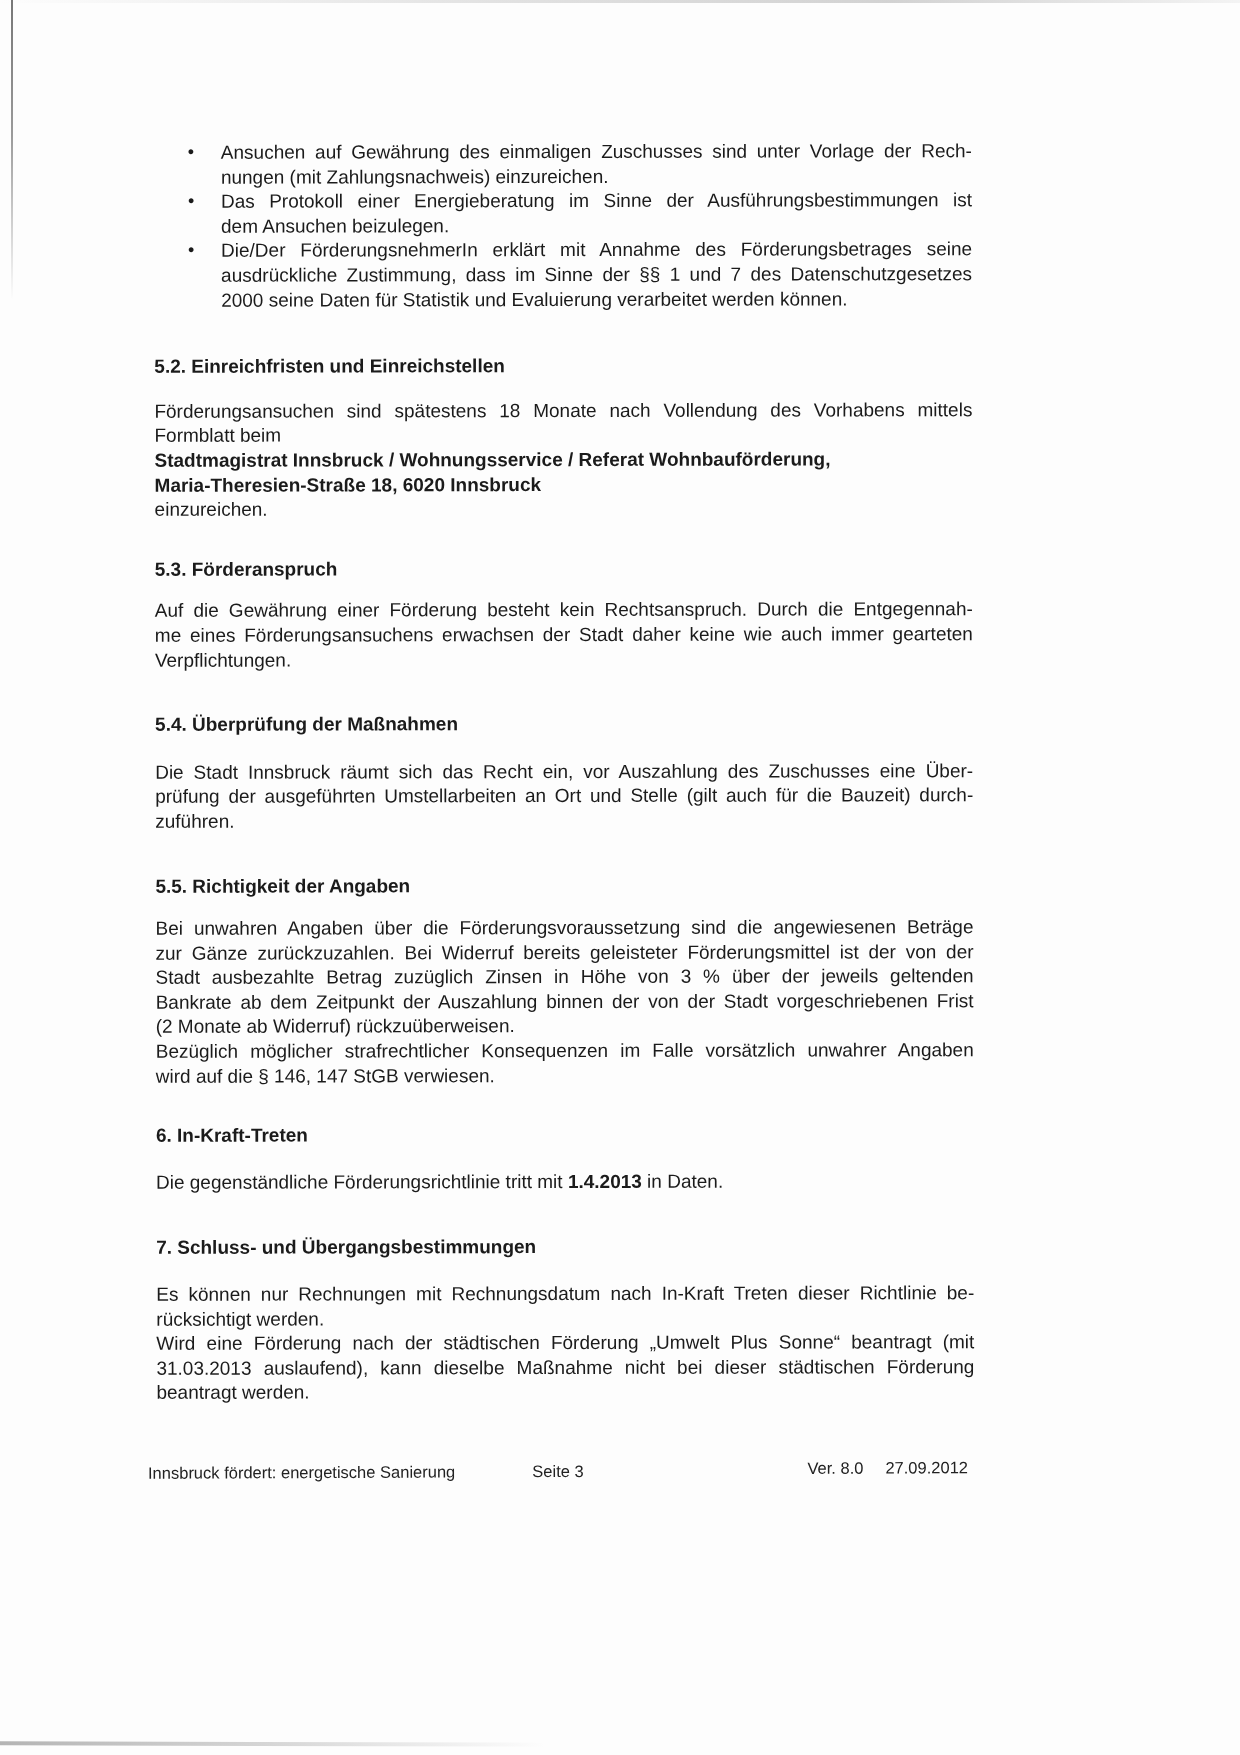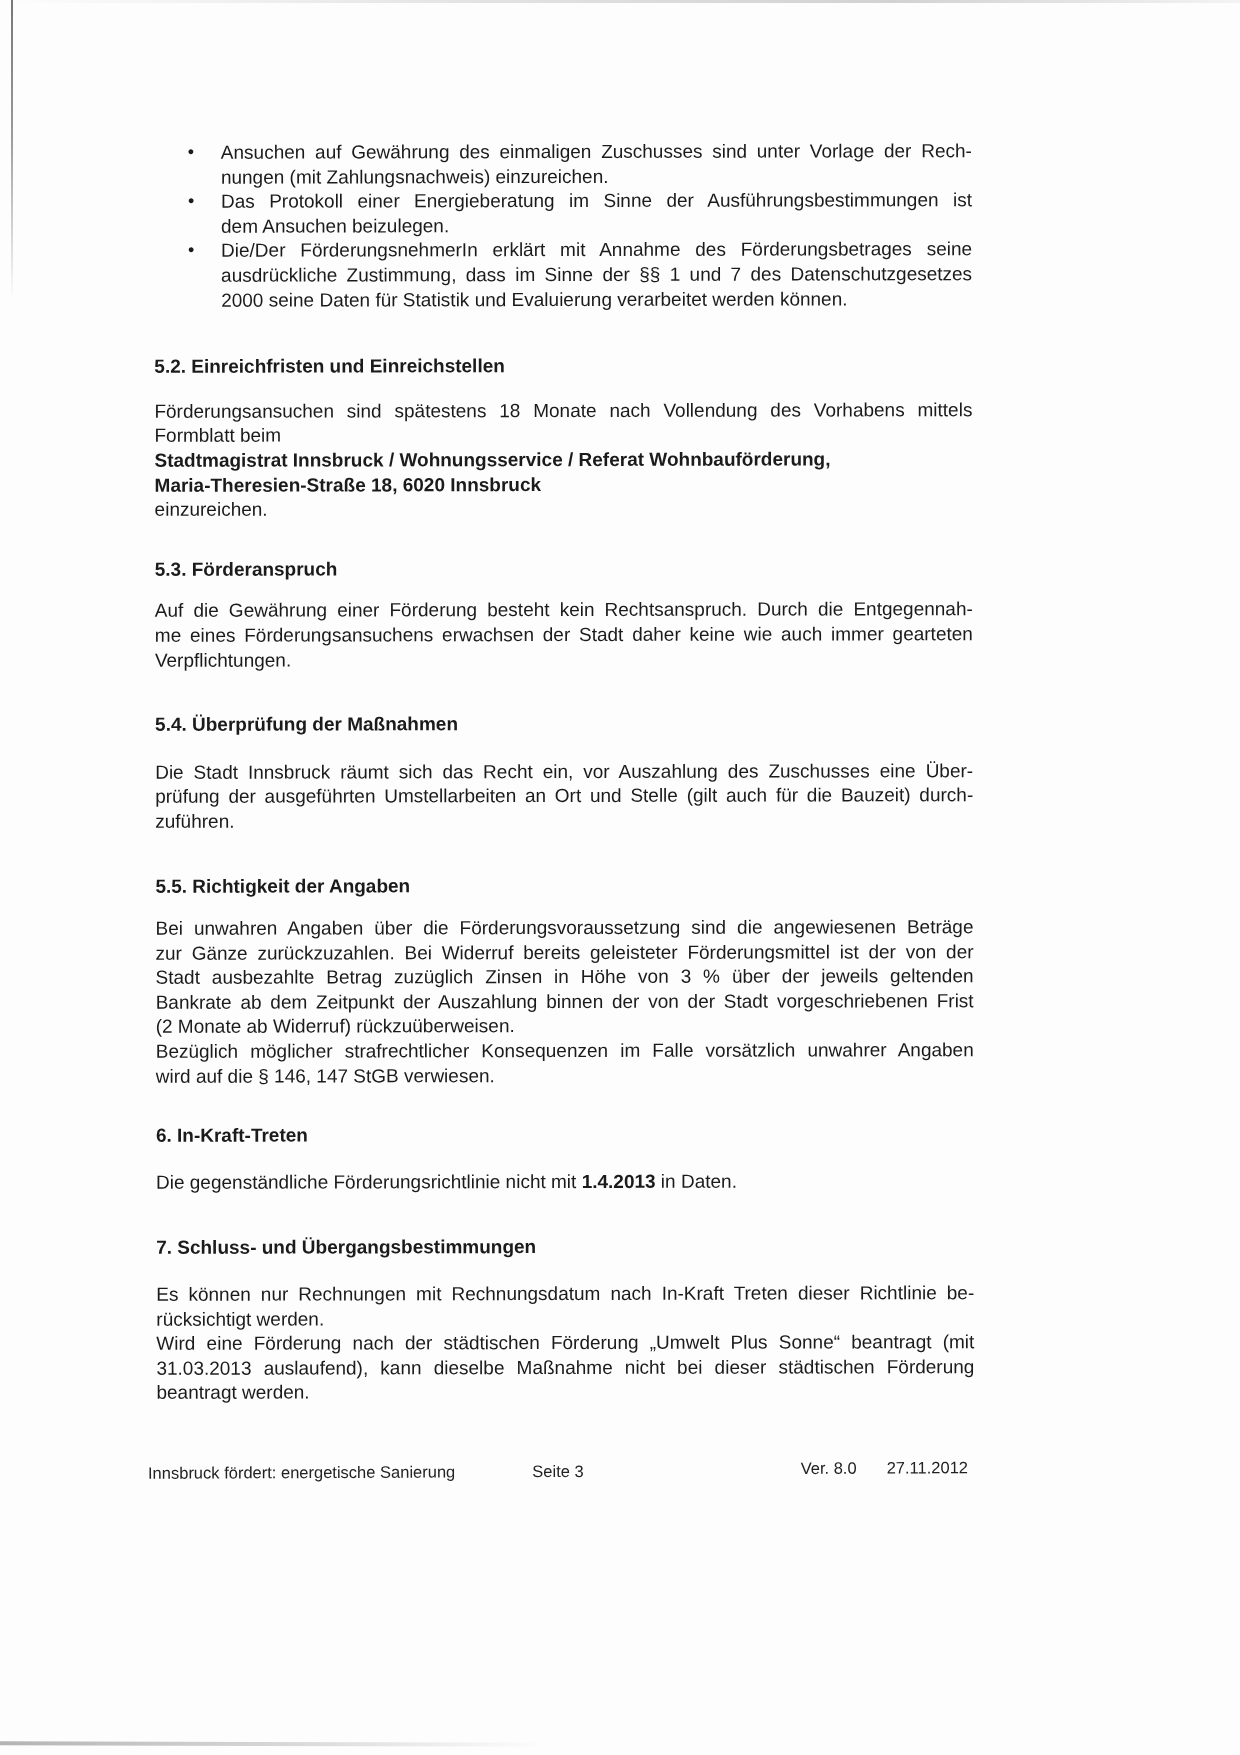--- a/index.html
+++ b/index.html
@@ -46,21 +46,21 @@
   .mt-h7{margin-top:41px;}
   .mt-p7{margin-top:22px;}
   
   .footer{
     position:absolute;left:148px;top:1462px;width:820px;height:24px;
     font-size:16.5px;color:#222;
     transform:rotate(-0.25deg);
   }
   .footer .f-left{position:absolute;left:0;top:0;}
   .footer .f-center{position:absolute;left:50%;top:0;transform:translateX(-50%);}
-  .footer .f-right{position:absolute;right:0;top:-2px;display:flex;gap:30px;}
+  .footer .f-right{position:absolute;right:0;top:-2px;display:flex;gap:22px;}
 </style>
 </head>
 <body>
 
 <div class="page">
 
   <div class="edge-left"></div>
   <div class="edge-top"></div>
   <div class="edge-bottom"></div>
 
@@ -122,38 +122,38 @@
         <div class="line j">Bankrate ab dem Zeitpunkt der Auszahlung binnen der von der Stadt vorgeschriebenen Frist</div>
         <div class="line">(2 Monate ab Widerruf) rückzuüberweisen.</div>
       </div>
     <div class="para">
         <div class="line j">Bezüglich möglicher strafrechtlicher Konsequenzen im Falle vorsätzlich unwahrer Angaben</div>
         <div class="line">wird auf die § 146, 147 StGB verwiesen.</div>
       </div>
 
     <div class="hd mt-h6">6. In-Kraft-Treten</div>
     <div class="para mt-p6">
-      <span>Die gegenständliche Förderungsrichtlinie nicht mit </span><span class="b">1.4.2013</span><span> in Daten.</span>
+      <span>Die gegenständliche Förderungsrichtlinie tritt mit </span><span class="b">1.4.2013</span><span> in Daten.</span>
     </div>
 
     <div class="hd mt-h7">7. Schluss- und Übergangsbestimmungen</div>
     <div class="para mt-p7">
         <div class="line j">Es können nur Rechnungen mit Rechnungsdatum nach In-Kraft Treten dieser Richtlinie be-</div>
         <div class="line">rücksichtigt werden.</div>
       </div>
     <div class="para">
         <div class="line j">Wird eine Förderung nach der städtischen Förderung „Umwelt Plus Sonne“ beantragt (mit</div>
         <div class="line j">31.03.2013 auslaufend), kann dieselbe Maßnahme nicht bei dieser städtischen Förderung</div>
         <div class="line">beantragt werden.</div>
       </div>
 
   </div>
 
   <div class="footer">
     <span class="f-left">Innsbruck fördert: energetische Sanierung</span>
     <span class="f-center">Seite 3</span>
     <span class="f-right">
       <span>Ver. 8.0</span>
-      <span>27.11.2012</span>
+      <span>27.09.2012</span>
     </span>
   </div>
 
 </div>
 
 </body></html>

